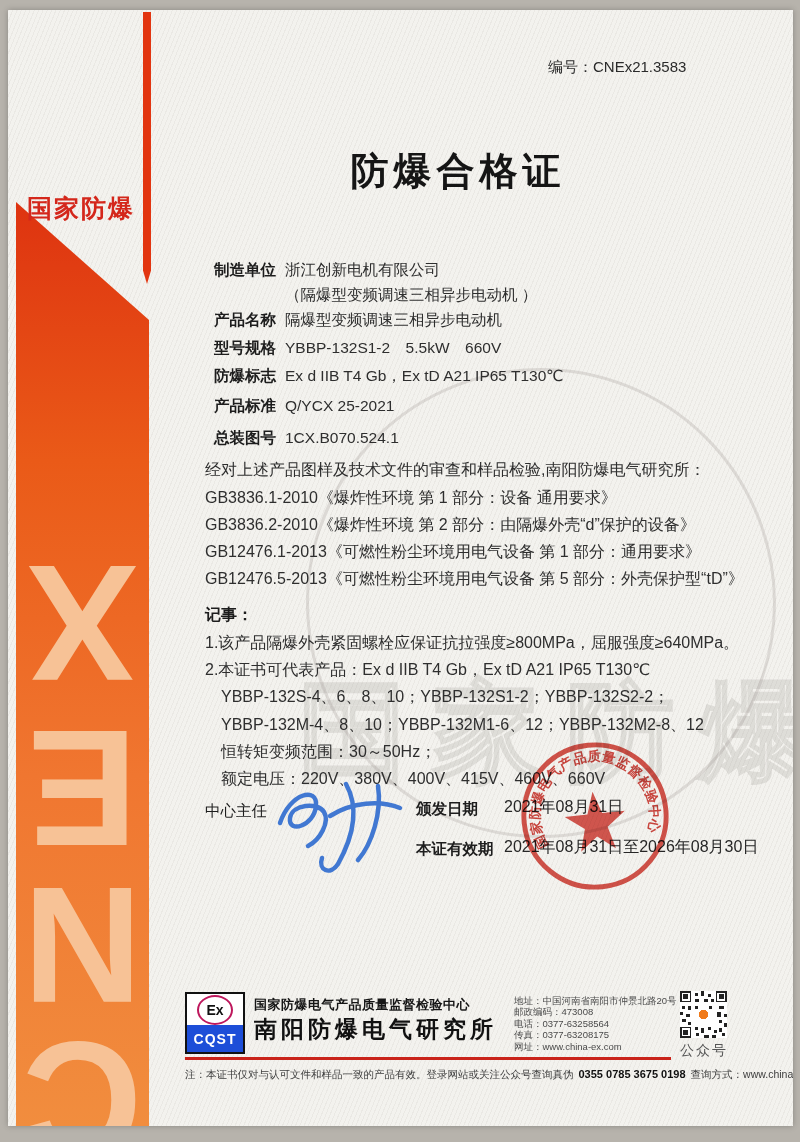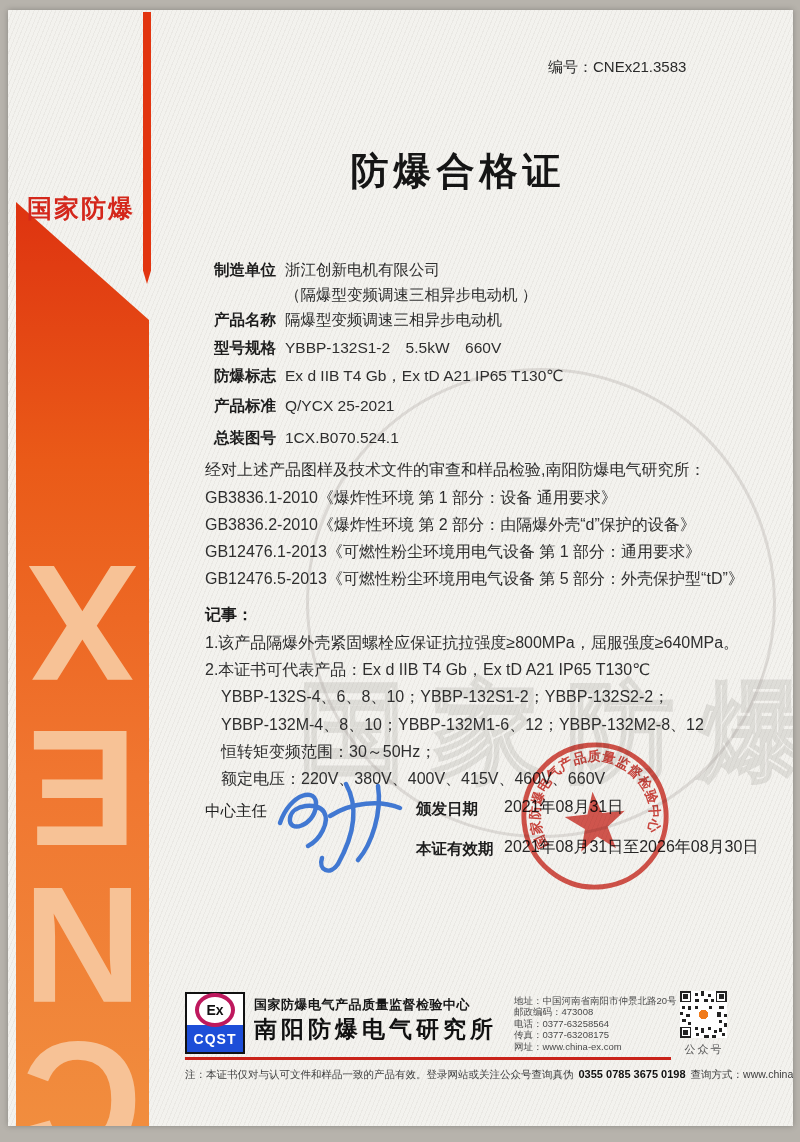--- a/index.html
+++ b/index.html
@@ -82,28 +82,28 @@
   .issue-l{left:408px;top:789px}.issue-v{left:496px;top:787px}
   .valid-l{left:408px;top:829px}.valid-v{left:496px;top:827px}
   
   .seal{
     position:absolute;left:508px;top:727px;width:158px;height:158px;z-index:3;
     transform:rotate(-6deg);mix-blend-mode:multiply;opacity:.92;
   }
   
   .cqst-logo{position:absolute;left:177px;top:982px;width:60px;height:62px;border:2px solid #111;background:#fff;box-sizing:border-box;}
   .ex-top{height:31px;display:flex;align-items:center;justify-content:center;}
-  .ex-circle{width:32px;height:26px;border:4px solid #be185d;border-radius:50%;display:flex;align-items:center;justify-content:center;font-size:14px;font-weight:700;color:#111;}
+  .ex-circle{width:32px;height:26px;border:2px solid #be185d;border-radius:50%;display:flex;align-items:center;justify-content:center;font-size:14px;font-weight:700;color:#111;}
   .cqst-bottom{height:27px;background:#1d4ed8;color:#fff;display:flex;align-items:center;justify-content:center;font-weight:700;font-size:14px;letter-spacing:1px;}
   .center-name{position:absolute;left:246px;top:986px;font-size:13px;font-weight:700;color:#161616;letter-spacing:.5px;}
   .institute{position:absolute;left:246px;top:1004px;font-size:23px;font-weight:700;color:#111;letter-spacing:4px;}
   .footer-rule{position:absolute;left:177px;top:1047px;width:486px;height:2.5px;background:#c9231a;}
   .contact{position:absolute;left:506px;top:985px;font-size:9.5px;line-height:11.4px;color:#4a4a4a;}
   .qr{position:absolute;left:672px;top:981px;width:47px;height:47px;}
-  .qr-label{position:absolute;left:664px;top:1032px;width:64px;text-align:center;font-size:11px;color:#555;letter-spacing:2px;}
+  .qr-label{position:absolute;left:664px;top:1032px;width:64px;text-align:center;font-size:14px;color:#555;letter-spacing:2px;}
   .note{position:absolute;left:177px;top:1058px;width:612px;font-size:10.5px;color:#3d3d3d;white-space:nowrap;}
   .note b{font-size:11px;color:#111;margin:0 5px;}
 </style>
 </head>
 <body>
 
 <div class="page">
 
   <div class="wm-circle"></div>
   <div class="wm-text">国家防爆</div>

